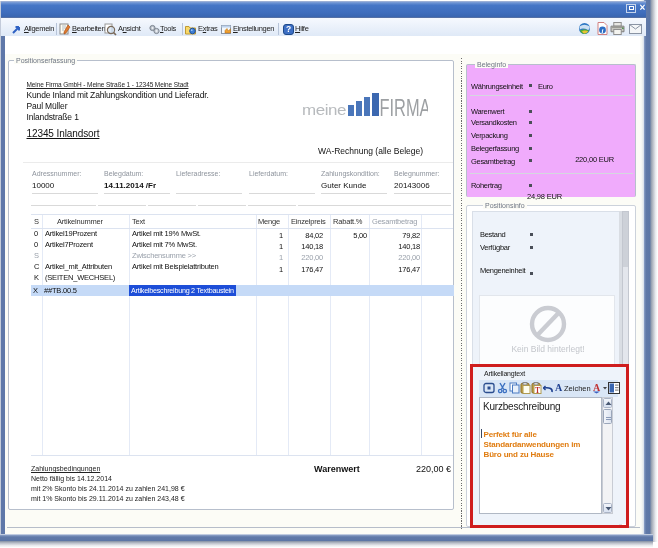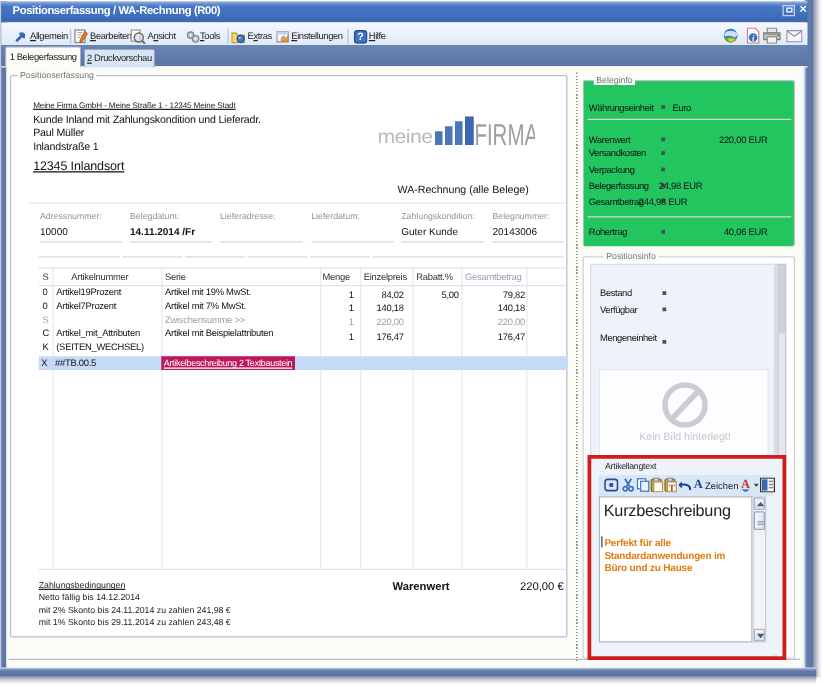--- a/index.html
+++ b/index.html
@@ -58,35 +58,35 @@
 .fline  { position:absolute; height:1px; background:#d9d9d9; }
 
 
 .th { position:absolute; font-size:7.5px; letter-spacing:-0.2px; color:#333; white-space:nowrap; }
 .td { position:absolute; font-size:7.5px; letter-spacing:-0.2px; color:#111; white-space:nowrap; }
 .tdg { color:#9aa1ab; }
 .vline { position:absolute; width:1px; background:#e4eaf6; }
 .hline { position:absolute; height:1px; background:#dce3f0; }
 
 #selrow { left:22px; top:223.5px; width:423px; height:11.5px; background:#c5daf7; }
-#selcell { position:absolute; left:98px; top:0.5px; font-size:7.2px; letter-spacing:-0.25px; color:#fff; background:#be185d; padding:1px 2px 1px 2px;text-decoration:underline; }
+#selcell { position:absolute; left:98px; top:0.5px; font-size:7.2px; letter-spacing:-0.25px; color:#fff; background:#1d4ed8; padding:1px 2px 1px 2px; }
 
 
 #warenwert { position:absolute; font-size:9px; font-weight:bold; color:#111; }
 #warenwert-val { position:absolute; font-size:9px; color:#111; }
 .zb { position:absolute; font-size:7px; color:#222; white-space:nowrap; }
 
 
 #splitter { left:460px; top:4px; width:1px; height:472px;
   background-image:repeating-linear-gradient(180deg,#6a6a6a 0,#6a6a6a 1px,transparent 1px,transparent 2.5px); }
 
-#gb-beleg { left:465px; top:10px; width:170px; height:133px; background:#22c55e; border-bottom:none; }
+#gb-beleg { left:465px; top:10px; width:170px; height:133px; background:#f0abfc; border-bottom:none; }
 #gb-beleg-label { left:8px; top:-4px; background:#fcfcf6; }
 .blabel { position:absolute; font-size:7.5px; letter-spacing:-0.3px; color:#111; white-space:nowrap; }
-.bval { position:absolute; font-size:7.5px; letter-spacing:-0.2px; color:#111; white-space:nowrap; }
+.bval { position:absolute; font-size:7.5px; letter-spacing:-0.2px; color:#111; white-space:nowrap;margin-top:48px; }
 .bsq { position:absolute; width:3px; height:3px; background:#4a4f58; }
 .bline { position:absolute; left:3px; width:163px; height:1px; background:#d4d8df; }
 
 #gb-posinfo { left:465px; top:151px; width:170px; height:322px; background:#fff; border-color:#ccd2db; }
 #gb-posinfo-label { left:16px; top:-4px; background:#fcfcf6; }
 #pi-panel { left:471px; top:157px; width:150px; height:314px; background:#eef3fa; border-top:1px solid #d9dfe8; border-left:1px solid #d9dfe8; }
 #pi-shadow { left:618px; top:157px; width:3px; height:314px; background:#d9dde3; }
 #pi-scroll { left:621px; top:157px; width:7px; height:312px; background:#e3e6ec; border:1px solid #c3c7cf; }
 #pi-thumb { position:absolute; left:0px; top:0px; width:5px; height:55px; background:#cdd1d8; }
 
@@ -159,21 +159,21 @@
       <div class="vline" style="left:247px;top:153px;height:241px"></div>
       <div class="vline" style="left:279px;top:153px;height:241px"></div>
       <div class="vline" style="left:321px;top:153px;height:241px"></div>
       <div class="vline" style="left:360px;top:153px;height:241px"></div>
       <div class="vline" style="left:412px;top:153px;height:241px"></div>
       <div class="hline" style="left:22px;top:153px;width:422px"></div>
       <div class="hline" style="left:22px;top:167px;width:422px"></div>
       <div class="hline" style="left:22px;top:394px;width:422px"></div>
       <div class="th" style="left:25px;top:155.5px">S</div>
       <div class="th" style="left:48px;top:155.5px">Artikelnummer</div>
-      <div class="th" style="left:123px;top:155.5px">Serie</div>
+      <div class="th" style="left:123px;top:155.5px">Text</div>
       <div class="th" style="left:249px;top:155.5px">Menge</div>
       <div class="th" style="left:282px;top:155.5px">Einzelpreis</div>
       <div class="th" style="left:324px;top:155.5px">Rabatt.%</div>
       <div class="th tdg" style="left:363px;top:155.5px">Gesamtbetrag</div>
 
       <div class="td" style="left:25px;top:167.5px">0</div>
       <div class="td" style="left:36px;top:167.5px">Artikel19Prozent</div>
       <div class="td" style="left:123px;top:167.5px">Artikel mit 19% MwSt.</div>
       <div class="td" style="left:247px;top:170px;width:27px;text-align:right">1</div>
       <div class="td" style="left:279px;top:170px;width:35px;text-align:right">84,02</div>
@@ -297,21 +297,21 @@
         </svg>
       <svg style="position:absolute;left:129px;top:2px" width="12" height="12" viewBox="0 0 12 12">
           <rect x="0.5" y="0.5" width="11" height="11" fill="#fff" stroke="#333"></rect>
           <rect x="1.5" y="1.5" width="4.5" height="9" fill="#3a66b0"></rect>
           <rect x="7" y="2.5" width="3.5" height="1.2" fill="#888"></rect>
           <rect x="7" y="5" width="3.5" height="1.2" fill="#888"></rect>
           <rect x="7" y="7.5" width="3.5" height="1.2" fill="#888"></rect>
         </svg>
     </div>
     <div id="alt-text" class="abs">
-      <div style="position:absolute;left:3px;top:3px;font-size:13px;letter-spacing:-0.2px;color:#222">Kurzbeschreibung</div>
+      <div style="position:absolute;left:3px;top:3px;font-size:10px;letter-spacing:-0.2px;color:#222">Kurzbeschreibung</div>
       <div style="position:absolute;left:3.5px;top:32px;font-size:8px;letter-spacing:-0.15px;font-weight:bold;color:#e07c10;line-height:9.8px">Perfekt für alle<br>Standardanwendungen im<br>Büro und zu Hause</div>
     </div>
     <div class="abs" style="left:480px;top:374.5px;width:1px;height:9px;background:#3a4a66"></div>
     <div id="alt-scroll" class="abs">
       <div class="sbtn" style="top:0px">
           <svg width="9" height="9" viewBox="0 0 9 9">
             <path d="M4.5 2.5 L7.5 6 L1.5 6 Z" fill="#4a5a74"></path>
           </svg>
         </div>
       <div id="alt-thumb">
@@ -322,21 +322,20 @@
             <path d="M4.5 6.5 L7.5 3 L1.5 3 Z" fill="#4a5a74"></path>
           </svg>
         </div>
     </div>
     <div id="redbox" class="abs"></div>
   </div>
   <div id="frame-left" class="abs"></div>
   <div id="frame-right" class="abs"></div>
   <div id="frame-bottom" class="abs"></div>
   <div id="titlebar" class="abs"></div>
-  <div id="title-text" class="abs">Positionserfassung / WA-Rechnung (R00)</div>
   <div id="btn-restore" class="abs">
       <div class="inner"></div>
     </div>
   <div id="btn-x" class="abs">×</div>
   <div id="menubar" class="abs">
     <svg class="micon" style="left:10px;top:6px" width="11" height="11" viewBox="0 0 11 11">
         <path d="M2 9 L8 3 M8 3 L4.5 3 M8 3 L8 6.5" stroke="#2f62c4" stroke-width="2" fill="none"></path>
       </svg>
     <div class="mi" style="left:23px"><u>A</u>llgemein</div>
     <div class="msep" style="left:55px"></div>
@@ -394,17 +393,13 @@
         <path d="M1 4.5 H15 L15 10.5 H1 Z" fill="#c8c8c2" stroke="#777"></path>
         <path d="M1 4.5 H15 L13.5 6.5 H2.5 Z" fill="#9a9a94"></path>
         <rect x="4" y="8" width="8" height="5.5" fill="#f4f4f0" stroke="#888"></rect>
         <rect x="13" y="6" width="1.5" height="1.5" fill="#3a8a3a"></rect>
       </svg>
     <svg class="micon" style="left:628px;top:6px" width="13" height="10" viewBox="0 0 13 10">
         <rect x="0.5" y="0.5" width="12" height="9" fill="#f4f6f8" stroke="#8a94a4"></rect>
         <path d="M0.5 0.5 L6.5 5 L12.5 0.5" fill="none" stroke="#8a94a4"></path>
       </svg>
   </div>
-  <div id="tabstrip" class="abs">
-    <div id="tab1">1 Belegerfassung</div>
-    <div id="tab2"><u>2</u> Druckvorschau</div>
-  </div>
 </div>
 
 </body></html>

